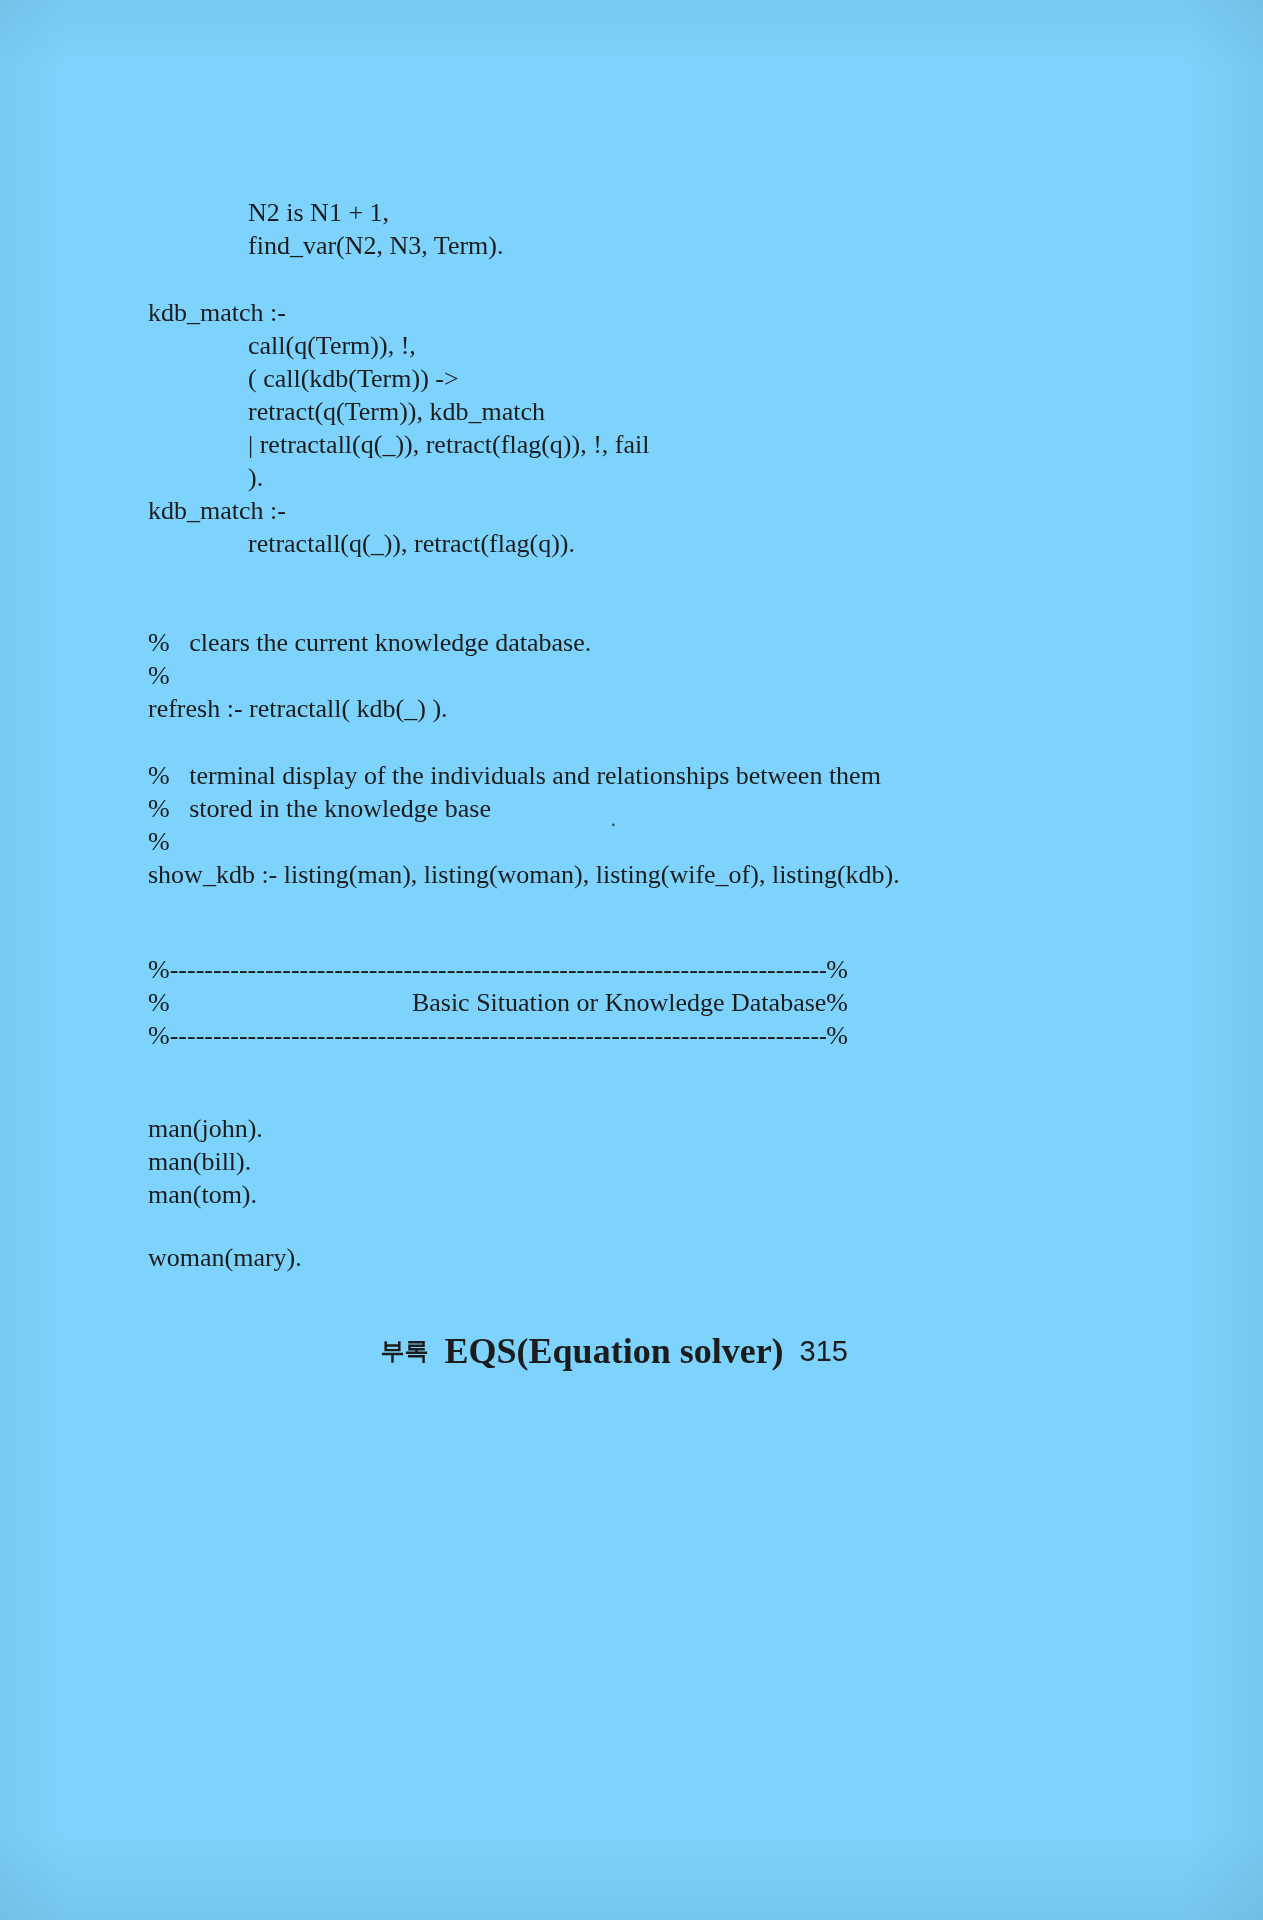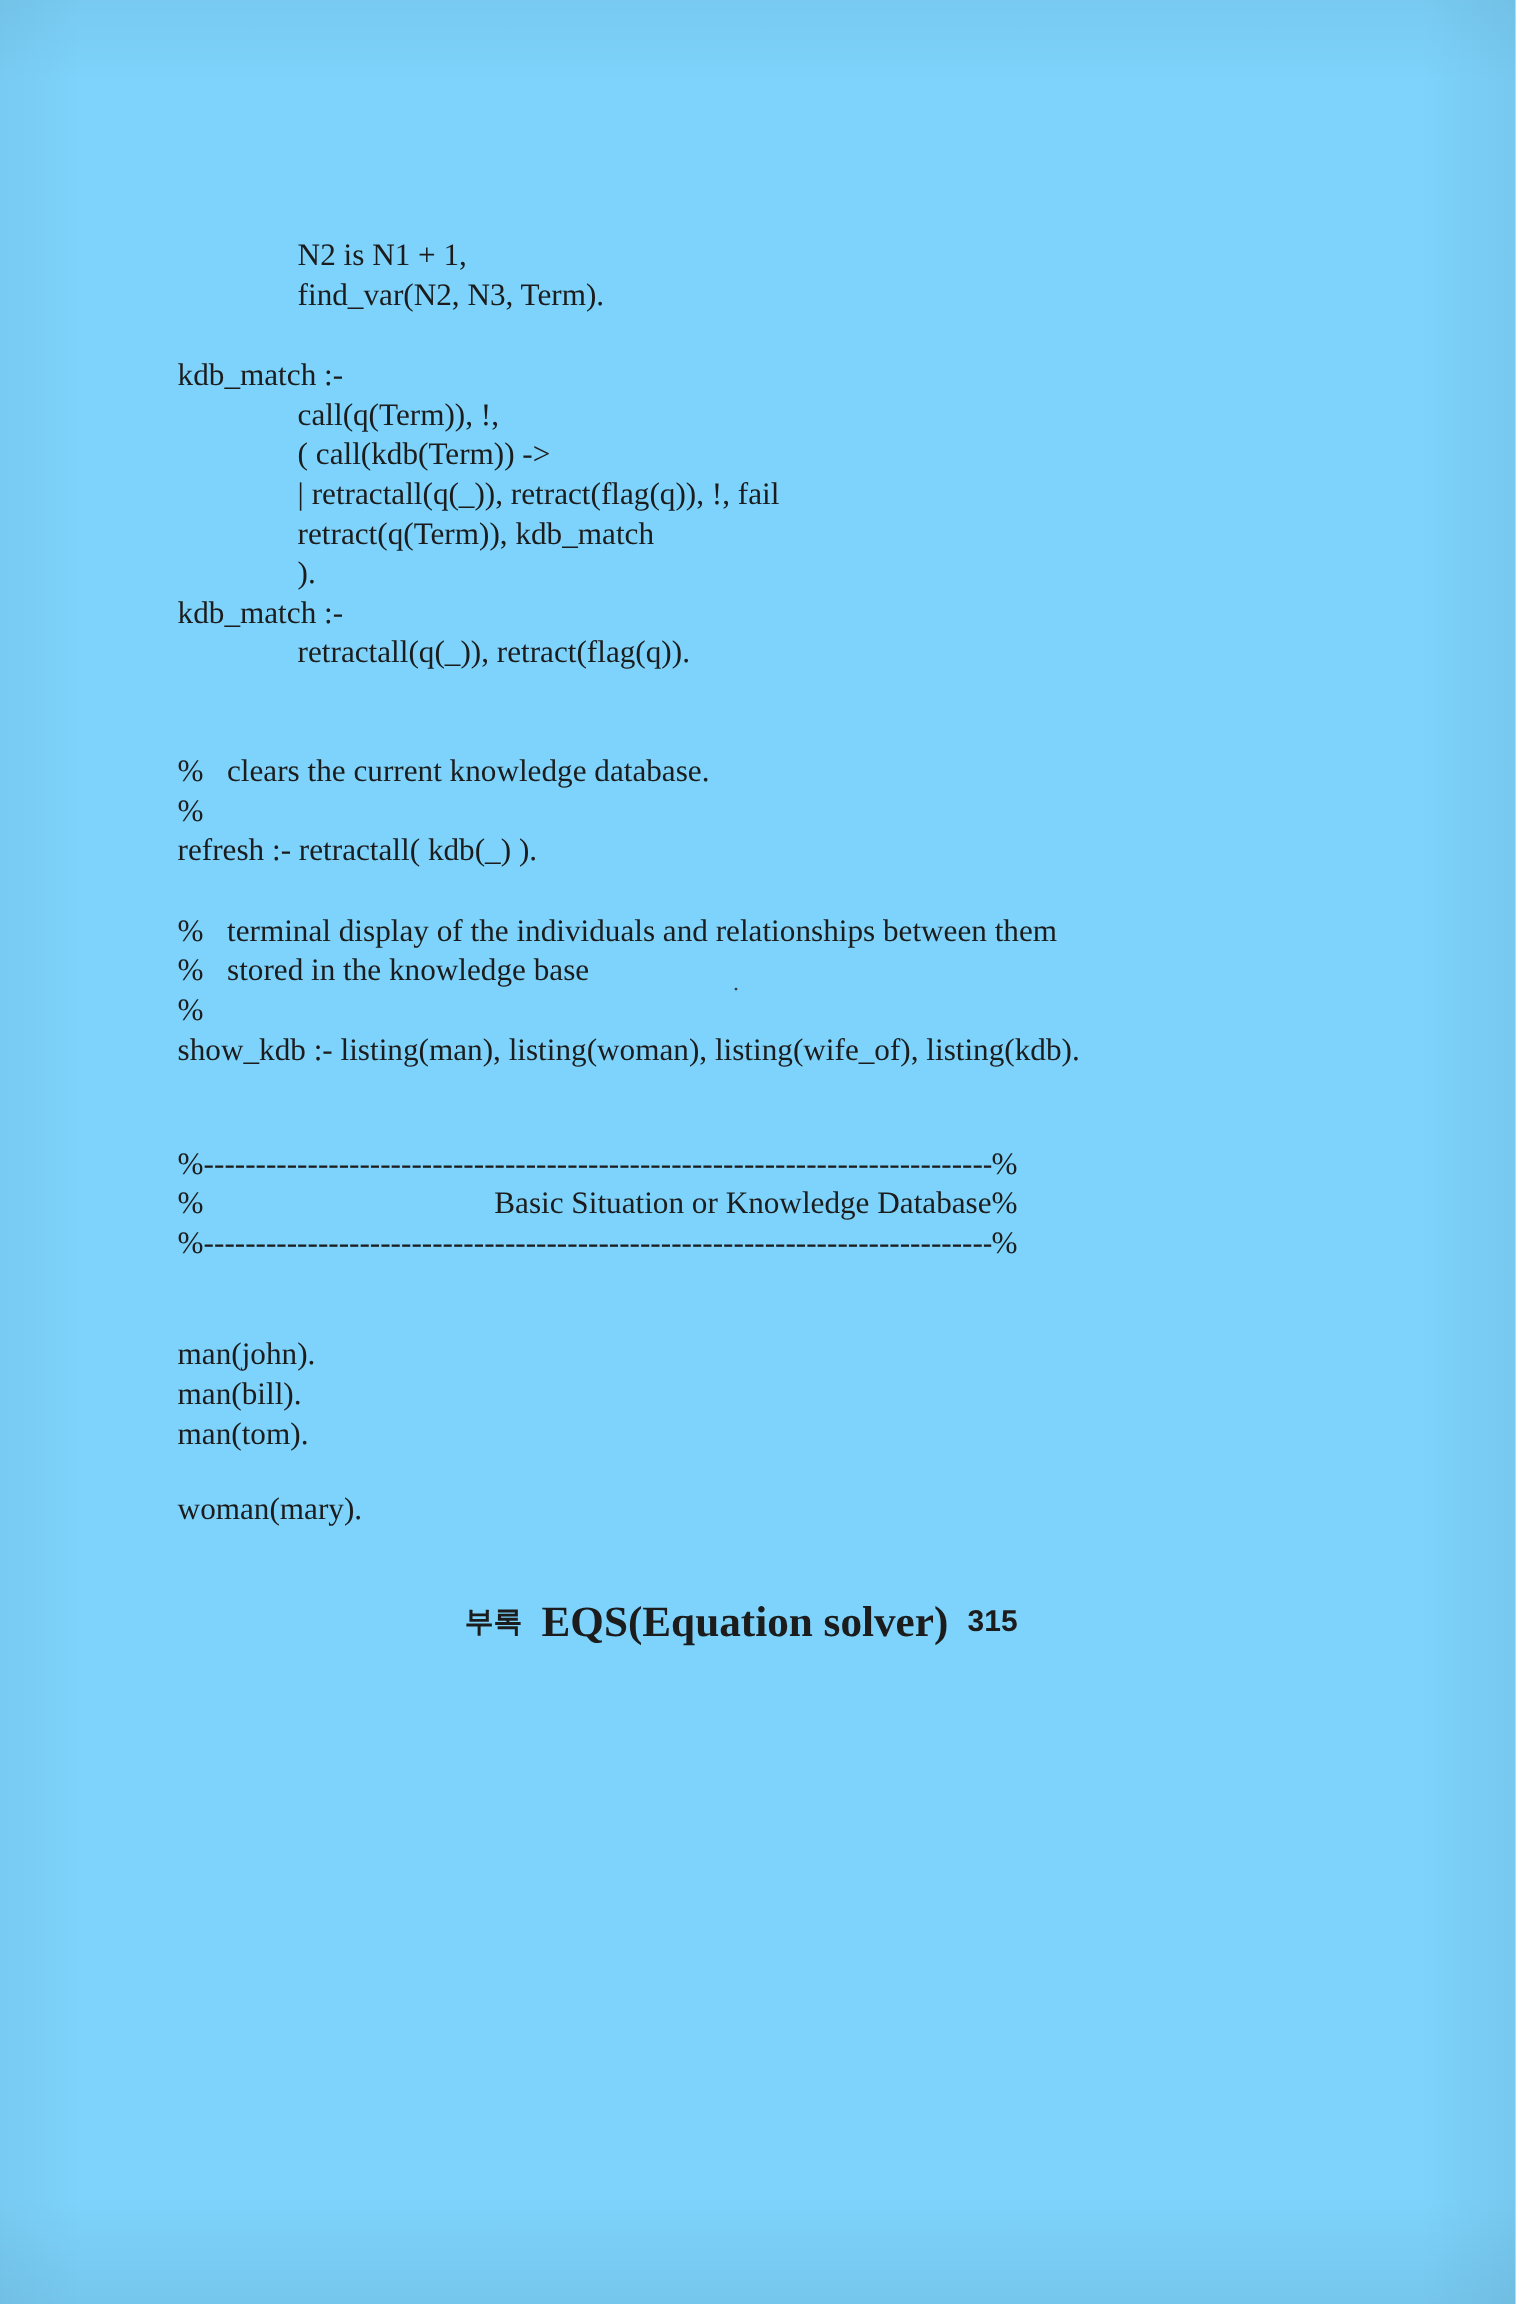--- a/index.html
+++ b/index.html
@@ -47,37 +47,37 @@
     position:absolute;left:148px;top:1330px;width:700px;
     display:flex;justify-content:flex-end;align-items:center;gap:16px;
   }
   .footer .kr{
     font-family:"DejaVu Sans", sans-serif;font-weight:bold;font-size:24px;
   }
   .footer .bk{
     font-weight:bold;font-size:36px;
   }
   .footer .pg{
-    font-family:"Liberation Sans", sans-serif;font-weight:bold;font-size:25px;
+    font-family:"Liberation Sans", sans-serif;font-weight:normal;font-size:29px;
   }
 </style>
 </head>
 <body>
 
 <div class="page">
   <div class="content">
 
     <div class="line ind1">N2 is N1 + 1,</div>
     <div class="line ind1">find_var(N2, N3, Term).</div>
 
     <div class="line g1">kdb_match :-</div>
     <div class="line ind1">call(q(Term)), !,</div>
     <div class="line ind1">( call(kdb(Term)) -&gt;</div>
+    <div class="line ind1">retract(q(Term)), kdb_match</div>
     <div class="line ind1">| retractall(q(_)), retract(flag(q)), !, fail</div>
-    <div class="line ind1">retract(q(Term)), kdb_match</div>
     <div class="line ind1">).</div>
     <div class="line">kdb_match :-</div>
     <div class="line ind1">retractall(q(_)), retract(flag(q)).</div>
 
     <div class="line g2">%   clears the current knowledge database.</div>
     <div class="line">%</div>
     <div class="line">refresh :- retractall( kdb(_) ).</div>
 
     <div class="line g1">%   terminal display of the individuals and relationships between them</div>
     <div class="line">%   stored in the knowledge base</div>

